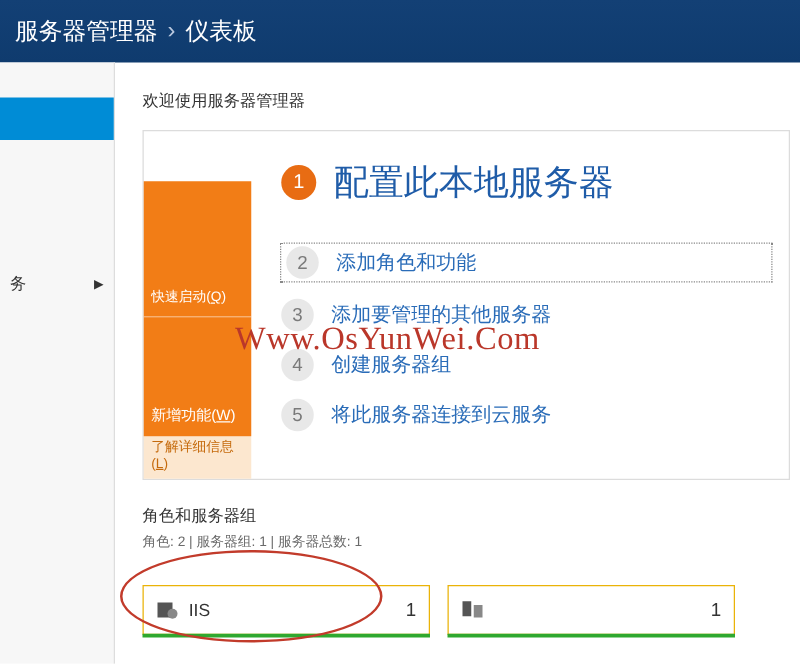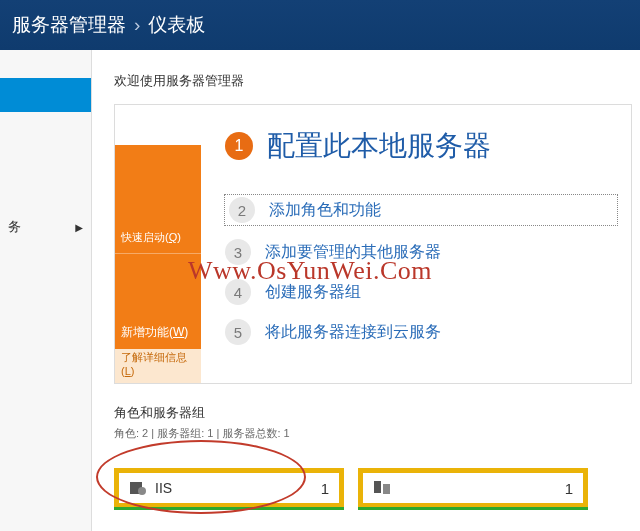--- a/index.html
+++ b/index.html
@@ -31,21 +31,21 @@
   .num { width: 28px; height: 28px; border-radius: 50%; display: flex; align-items: center; justify-content: center; font-size: 16px; margin-right: 14px; flex-shrink: 0; }
   .num.active { background: #e86c13; color: #fff; }
   .num.inactive { background: #e8e8e8; color: #7a7a7a; font-size: 15px; width: 26px; height: 26px; }
   .step-label { font-size: 28px; color: #1f5ca8; cursor: pointer; }
   .step-label.small { font-size: 16px; color: #2a6cb8; }
   .step.sel { outline: 1px dotted #888; padding: 2px 4px; }
 
   .groups-title { font-size: 13px; color: #333; margin-bottom: 4px; }
   .groups-sub { font-size: 11px; color: #6a6a6a; margin-bottom: 27px; }
   .tiles { display: flex; gap: 14px; }
-  .tile { border: 5px solid #eab308; width: 230px; height: 40px; padding: 6px 10px; display: flex; align-items: center; justify-content: space-between; }
+  .tile { border: 1px solid #eab308; width: 230px; height: 40px; padding: 6px 10px; display: flex; align-items: center; justify-content: space-between; }
   .tile .left { display: flex; align-items: center; gap: 8px; font-size: 14px; color: #333; }
   .tile .count { font-size: 15px; color: #333; }
   .tile-bar { height: 3px; background: #2fa82f; margin-top: -1px; }
   .tile .icon svg { display: block; }
 
   .watermark { position: absolute; top: 256px; left: 188px; font-family: Georgia, "Times New Roman", serif; font-size: 26px; color: #ba372a; pointer-events: none; letter-spacing: 0.5px; }
   .circle-annot { position: absolute; top: 440px; left: 96px; width: 210px; height: 74px; border: 2px solid #c23b2b; border-radius: 50%; pointer-events: none; }
 </style>
 </head>
 <body>

